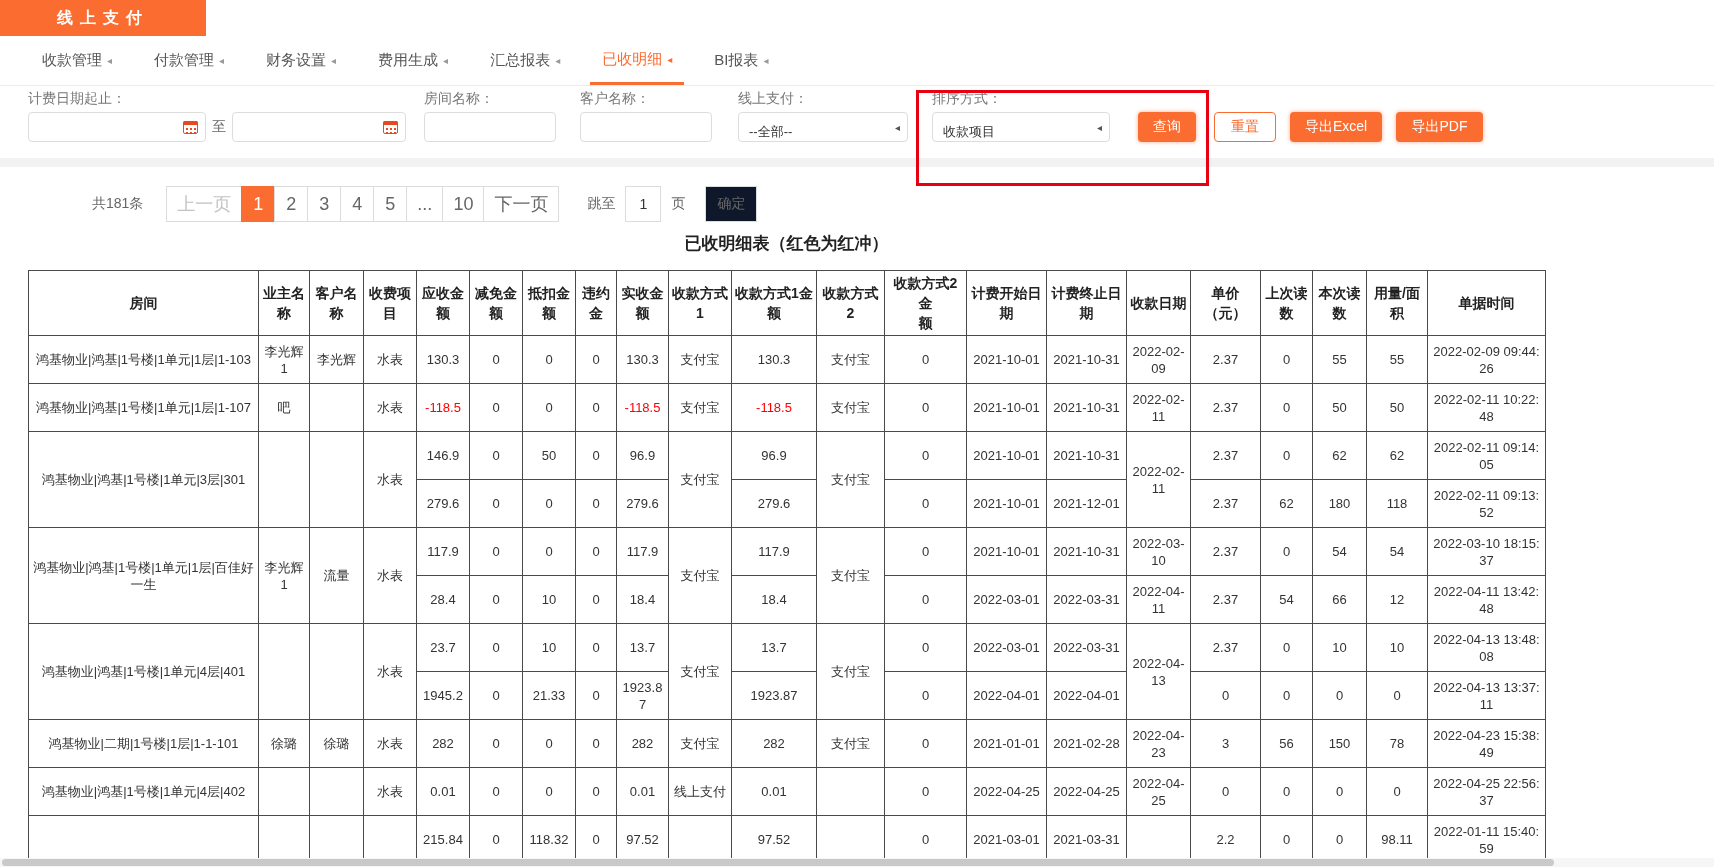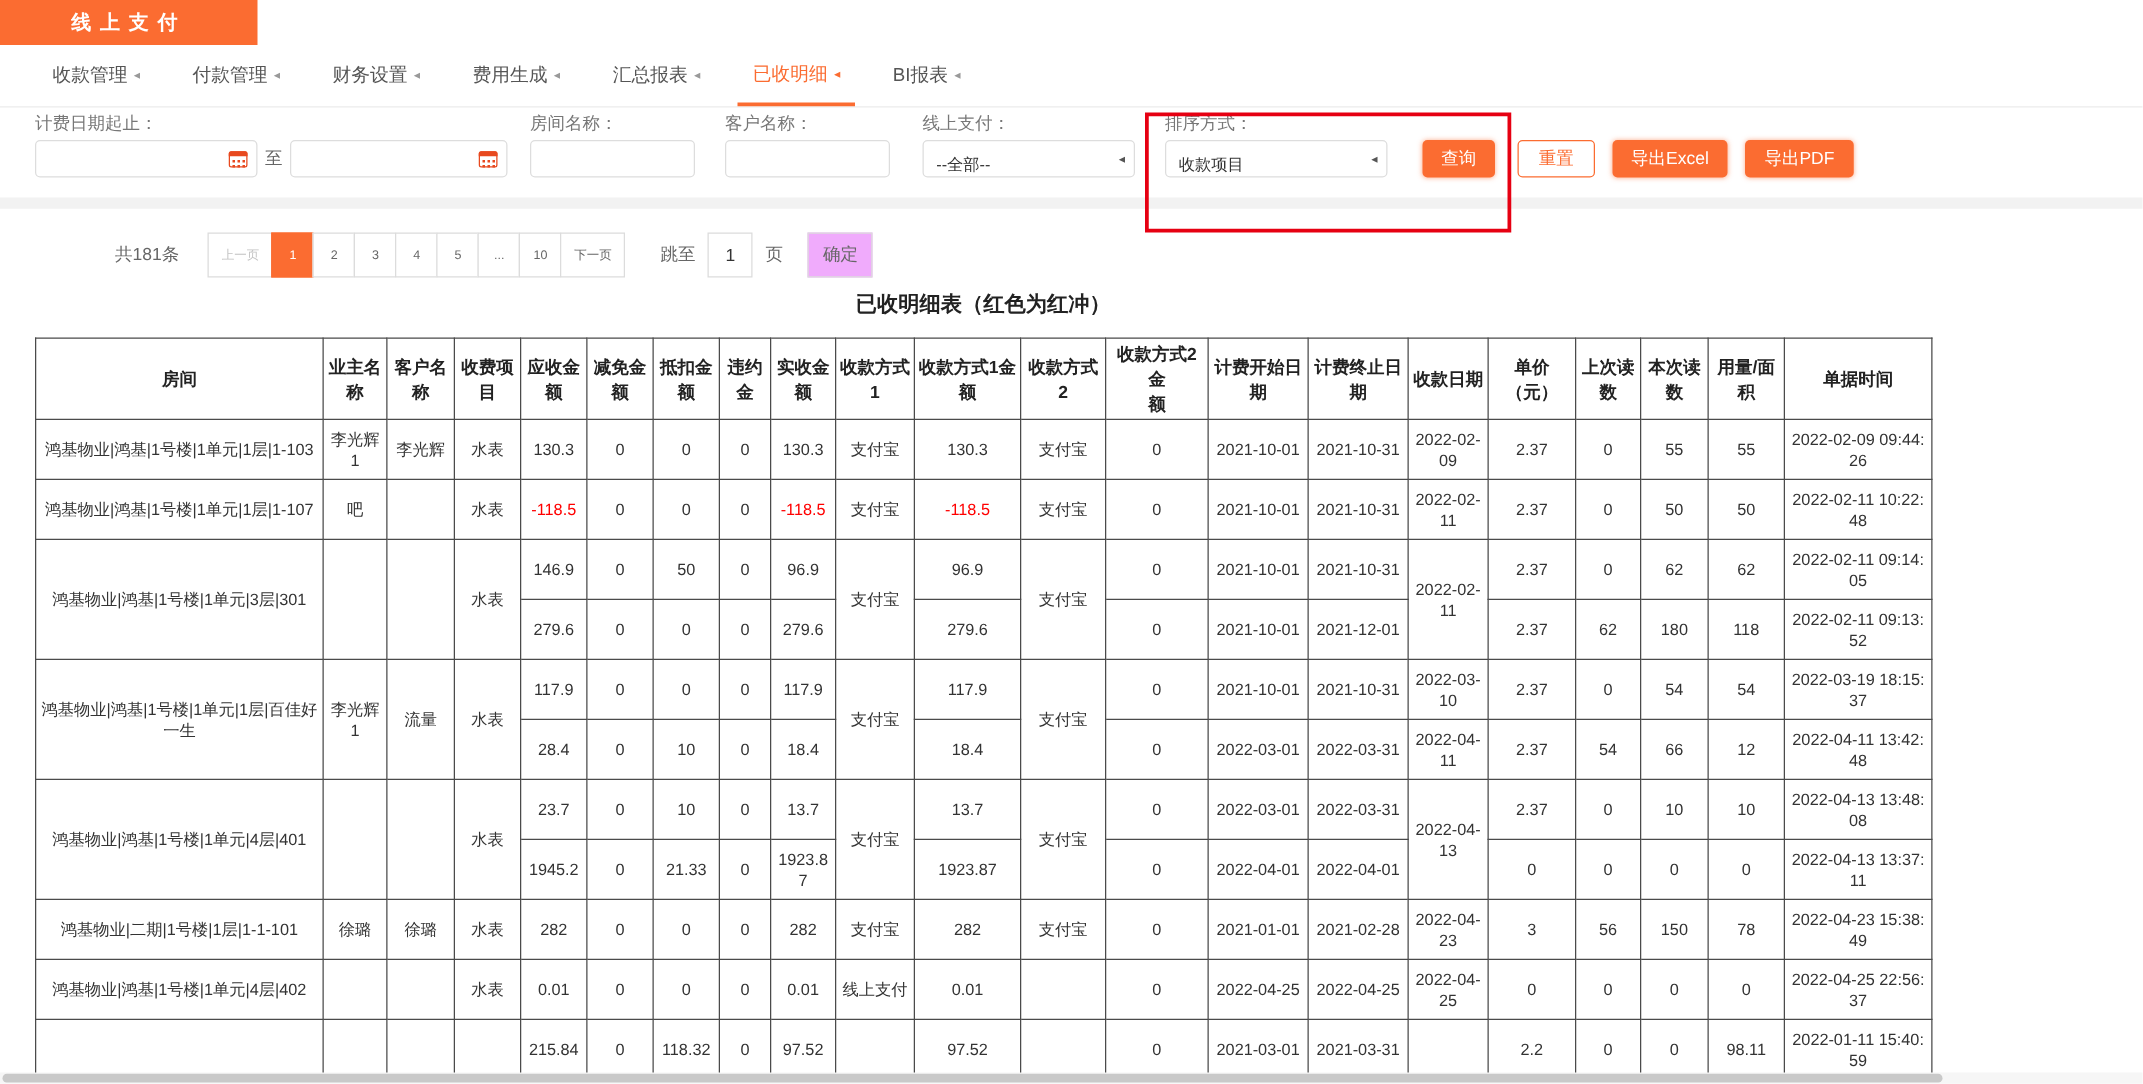--- a/index.html
+++ b/index.html
@@ -44,28 +44,28 @@
   .btn{position:absolute;top:24px;height:30px;border:none;border-radius:4px;background:var(--accent);
     color:#fff;font-size:14px;cursor:pointer;font-family:inherit;box-shadow:0 0 4px rgba(251,108,49,.55);}
   .btn.outline{background:#fff;border:1px solid var(--accent);color:var(--accent);box-shadow:none;}
   .hlbox{position:absolute;top:90px;left:916px;width:293px;height:96px;border:3px solid var(--hl);
     pointer-events:none;z-index:5;}
   .band{position:absolute;top:158px;left:0;width:1714px;height:9px;background:#f2f2f2;}
   
   .pagerow{position:absolute;top:186px;left:0;width:1384px;height:36px;display:flex;align-items:center;padding-left:70px;font-size:14px;margin-left:22px;}
   .total{color:#666;margin-right:24px;font-size:14px;}
   .pbox{min-width:34px;height:36px;border:1px solid #dcdcdc;background:#fff;display:flex;align-items:center;
-    justify-content:center;padding:0 10px;margin-left:-1px;color:#666;font-size:10px;cursor:pointer;}
+    justify-content:center;padding:0 10px;margin-left:-1px;color:#666;font-size:18px;cursor:pointer;}
   .pbox.dis{color:#c3c3c3;}
   .pbox.active{background:var(--accent);border-color:var(--accent);color:#fff;}
   .jump{margin-left:28px;color:#666;}
   .jinp{width:36px;height:36px;border:1px solid #dcdcdc;text-align:center;font-size:14px;color:#333;
     margin-left:10px;outline:none;font-family:inherit;}
   .punit{margin:0 10px 0 10px;color:#666;}
-  .confirm{min-width:52px;height:36px;border:1px solid #dcdcdc;background:#f0abfc;color:#666;font-size:14px;
+  .confirm{min-width:52px;height:36px;border:1px solid #dcdcdc;background:#0f172a;color:#666;font-size:14px;
     cursor:pointer;font-family:inherit;margin-left:10px;}
   
   .ttitle{position:absolute;top:232px;left:28px;width:1517px;text-align:center;font-size:17px;font-weight:bold;color:#222;}
   table.grid{position:absolute;top:270px;left:28px;width:1517px;border-collapse:collapse;table-layout:fixed;}
   .grid th,.grid td{border:1px solid var(--border-dark);text-align:center;vertical-align:middle;
     padding:2px 3px;overflow:hidden;}
   .grid th{font-size:14px;font-weight:bold;color:#222;white-space:pre-line;height:52px;line-height:20px;}
   .grid td{font-size:13px;color:#333;height:48px;word-break:break-all;line-height:17px;}
   .grid td.red{color:var(--neg);}
   
@@ -359,21 +359,21 @@
         <td>117.9</td>
         <td rowspan="2">支付宝</td>
         <td>0</td>
         <td>2021-10-01</td>
         <td>2021-10-31</td>
         <td>2022-03-10</td>
         <td>2.37</td>
         <td>0</td>
         <td>54</td>
         <td>54</td>
-        <td>2022-03-19 18:15:37</td>
+        <td>2022-03-10 18:15:37</td>
       </tr>
       <tr>
         <td>28.4</td>
         <td>0</td>
         <td>10</td>
         <td>0</td>
         <td>18.4</td>
         <td>18.4</td>
         <td>0</td>
         <td>2022-03-01</td>

